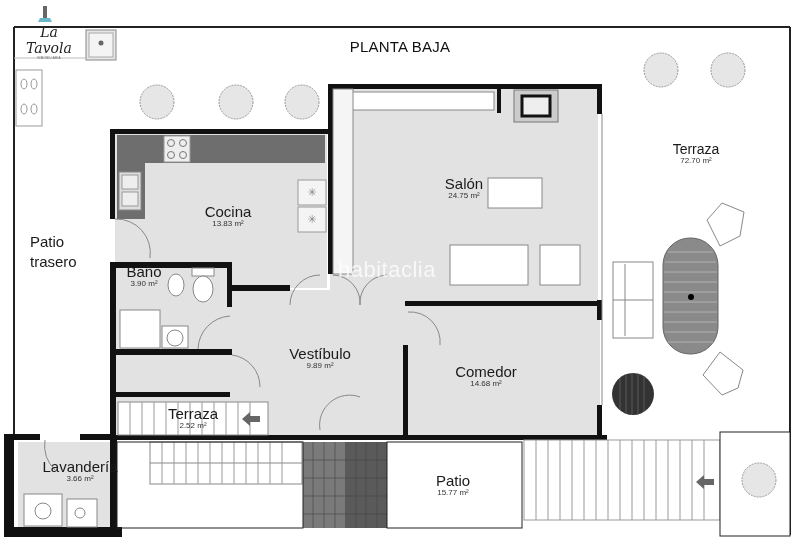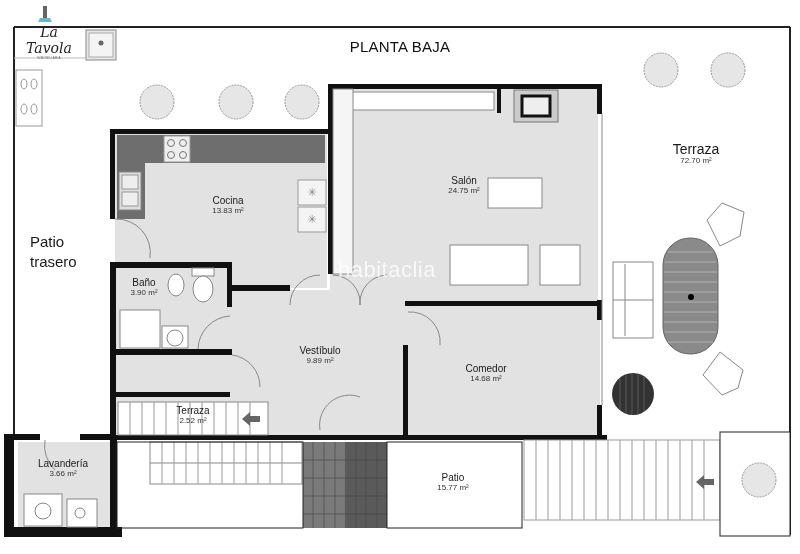--- a/index.html
+++ b/index.html
@@ -1,19 +1,19 @@
 <!DOCTYPE html>
 <html><head>
 <meta charset="utf-8">
 <style>
   html, body { margin:0; padding:0; background:#ffffff; }
   body { width:800px; height:554px; position:relative; overflow:hidden; font-family:"Liberation Sans", sans-serif; }
   #plan { position:absolute; left:0; top:0; width:800px; height:554px; }
   .lbl { position:absolute; text-align:center; color:#1a1a1a; transform:translateX(-50%); white-space:nowrap; line-height:1.05; }
-  .lbl .name { display:block; font-size:10px; }
+  .lbl .name { display:block; font-size:15px; }
   .lbl .area { display:block; font-size:8px; color:#333;text-align:center; }
   .title { position:absolute; left:400px; top:38px; transform:translateX(-50%); font-weight:normal; font-size:15px; color:#111; letter-spacing:0.2px; }
   .patio-trasero { position:absolute; left:30px; top:232px; font-size:15px; line-height:1.35; color:#1a1a1a; }
   .terraza .name { font-size:14px; }
   .watermark { position:absolute; left:338px; top:257px; font-size:22px; color:rgba(255,255,255,0.75); letter-spacing:0.5px; }
   .logo { position:absolute; left:24px; top:4px; width:50px; text-align:center; }
   .logo .brand { font-family:"DejaVu Serif", serif; font-style:italic; font-size:14px; color:#222; display:block; }
   .logo .tag { font-size:3px; color:#666; display:block; letter-spacing:0.3px; }
 </style>
 </head>
@@ -284,56 +284,56 @@
   <span class="tag">INMOBILIARIA</span>
 </div>
 
 <div class="title">PLANTA BAJA</div>
 
 <div class="patio-trasero">
   <span>Patio</span><br>
   <span>trasero</span>
 </div>
 
-<div class="lbl" style="left:228px;top:196px">
+<div class="lbl" style="left:228px;top:204px">
   <span class="name">Cocina</span>
   <span class="area">13.83 m²</span>
 </div>
 
 <div class="lbl" style="left:464px;top:176px">
   <span class="name">Salón</span>
   <span class="area">24.75 m²</span>
 </div>
 
 <div class="lbl terraza" style="left:696px;top:142px">
   <span class="name">Terraza</span>
   <span class="area">72.70 m²</span>
 </div>
 
-<div class="lbl" style="left:144px;top:278px">
+<div class="lbl" style="left:144px;top:264px">
   <span class="name">Baño</span>
   <span class="area">3.90 m²</span>
 </div>
 
 <div class="lbl" style="left:320px;top:346px">
   <span class="name">Vestíbulo</span>
   <span class="area">9.89 m²</span>
 </div>
 
 <div class="lbl" style="left:486px;top:364px">
   <span class="name">Comedor</span>
   <span class="area">14.68 m²</span>
 </div>
 
 <div class="lbl" style="left:193px;top:406px">
   <span class="name">Terraza</span>
   <span class="area">2.52 m²</span>
 </div>
 
-<div class="lbl" style="left:63px;top:459px">
+<div class="lbl" style="left:80px;top:459px">
   <span class="name">Lavandería</span>
   <span class="area">3.66 m²</span>
 </div>
 
 <div class="lbl" style="left:453px;top:473px">
   <span class="name">Patio</span>
   <span class="area">15.77 m²</span>
 </div>
 
 <div class="watermark">habitaclia</div>

